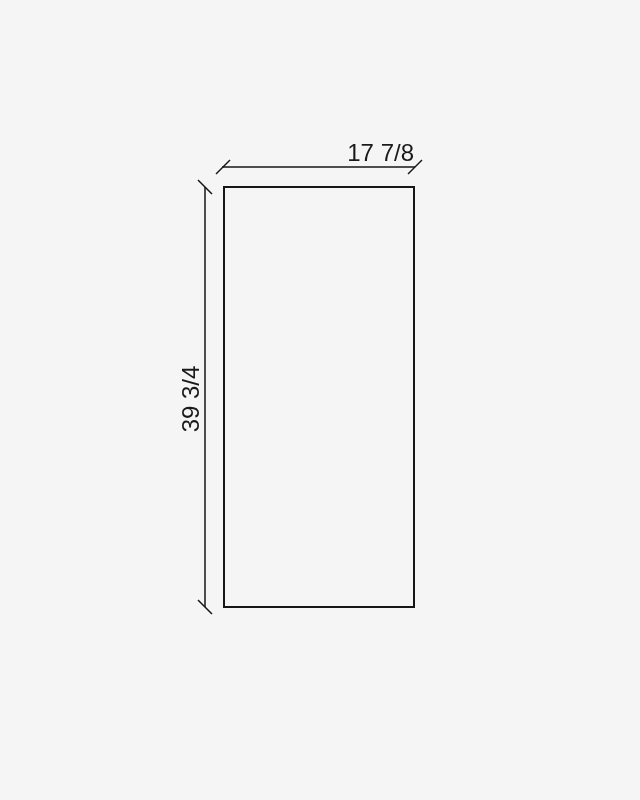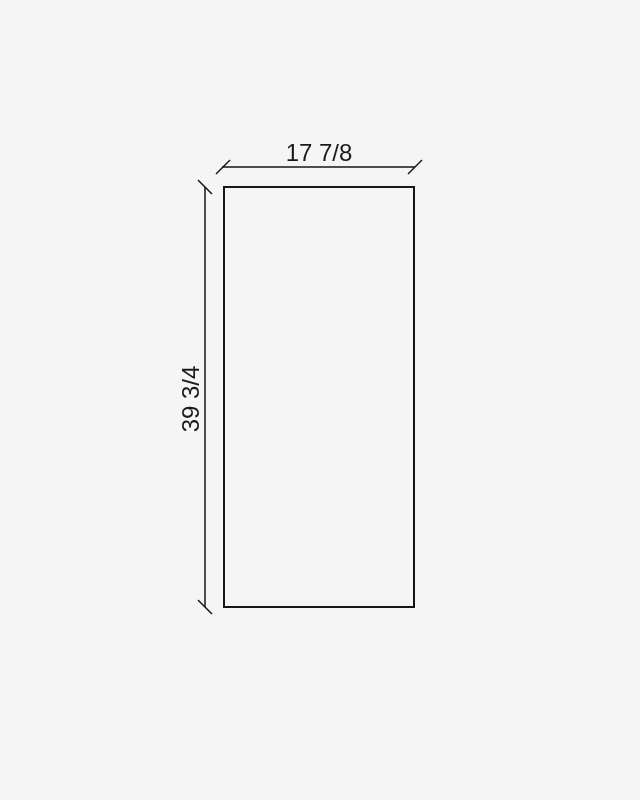--- a/index.html
+++ b/index.html
@@ -28,21 +28,21 @@
     font-size: 24px;
     line-height: 24px;
     font-weight: 400;
     white-space: nowrap;
     user-select: none;
   }
   .dim-label-width {
     left: 224px;
     top: 141px;
     width: 190px;
-    text-align: center;
+    text-align: right;
   }
   .dim-label-height {
     left: 191px;
     top: 399px;
     transform: translate(-50%, -50%) rotate(-90deg);
   }
 </style>
 </head>
 <body>
 

